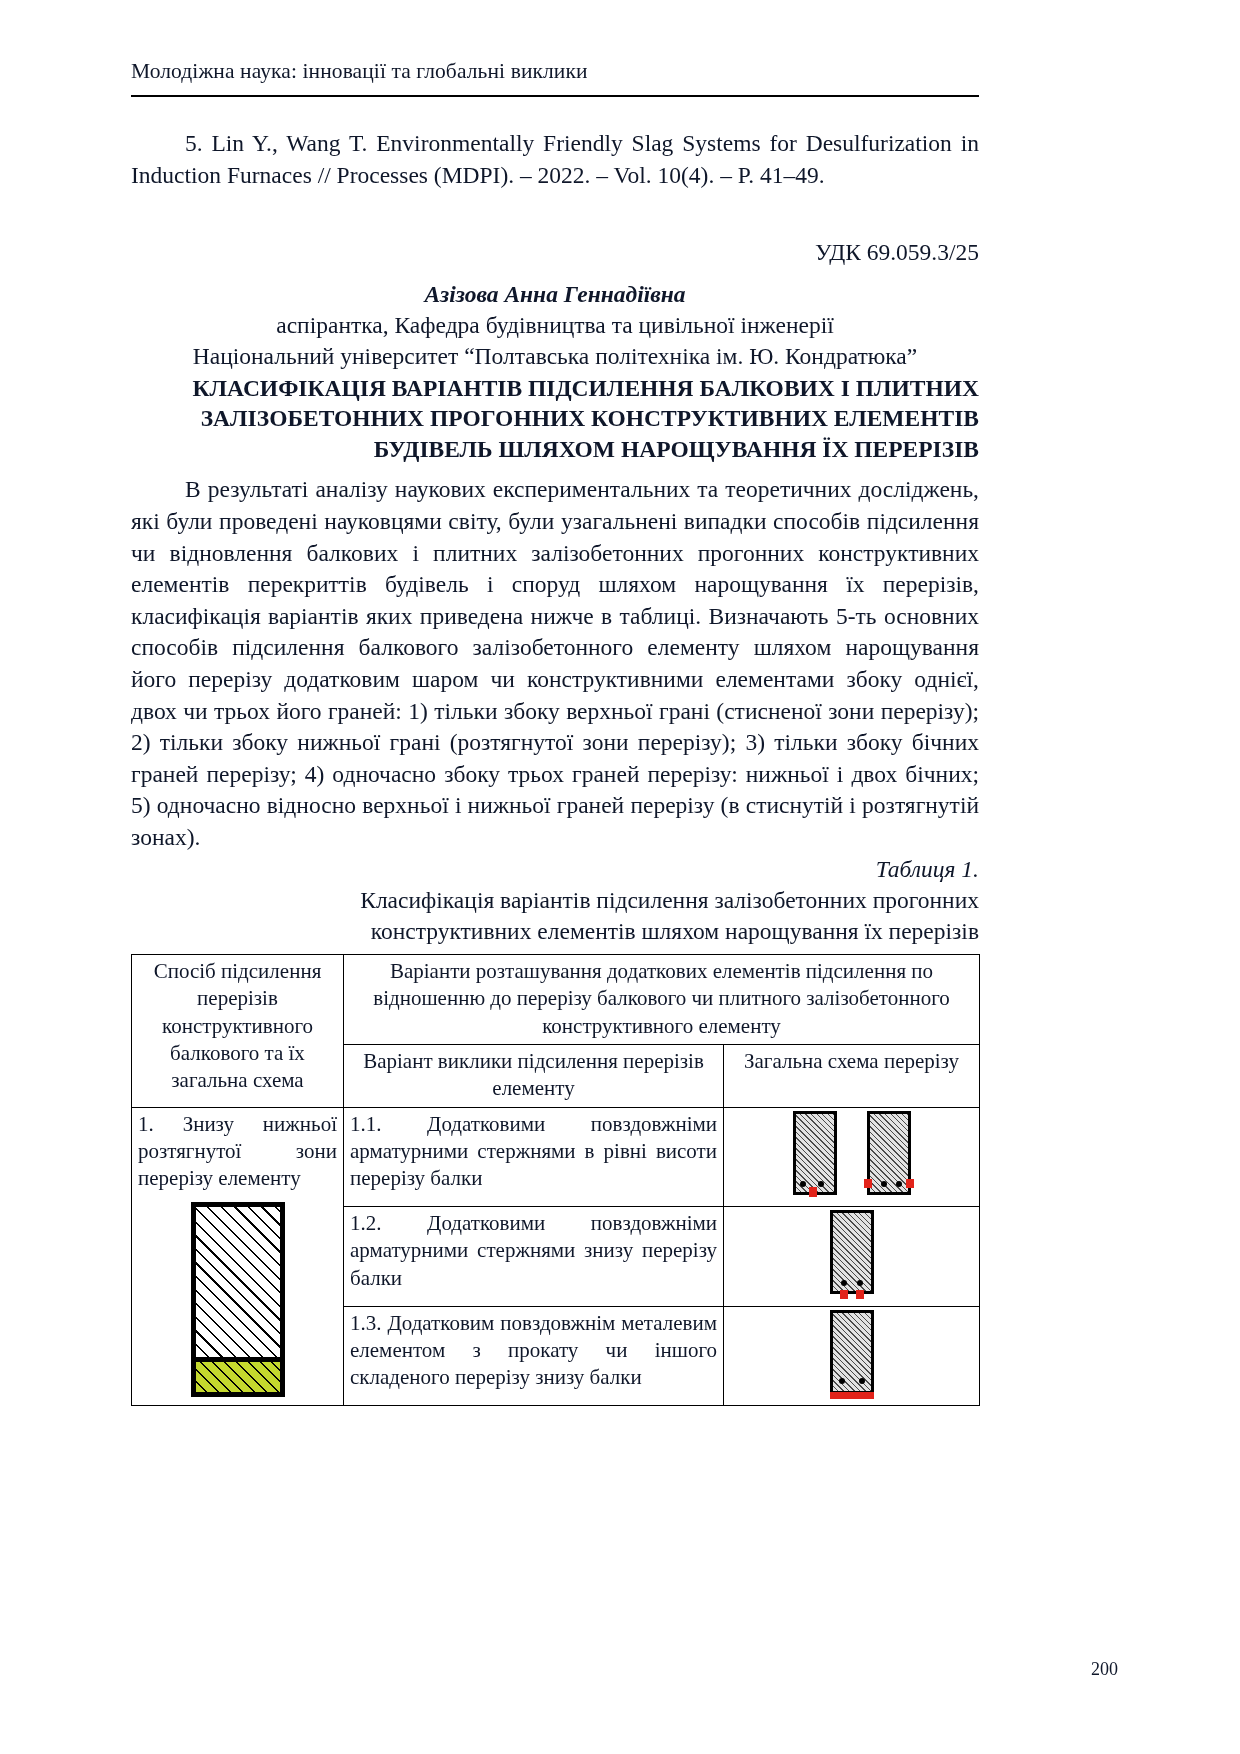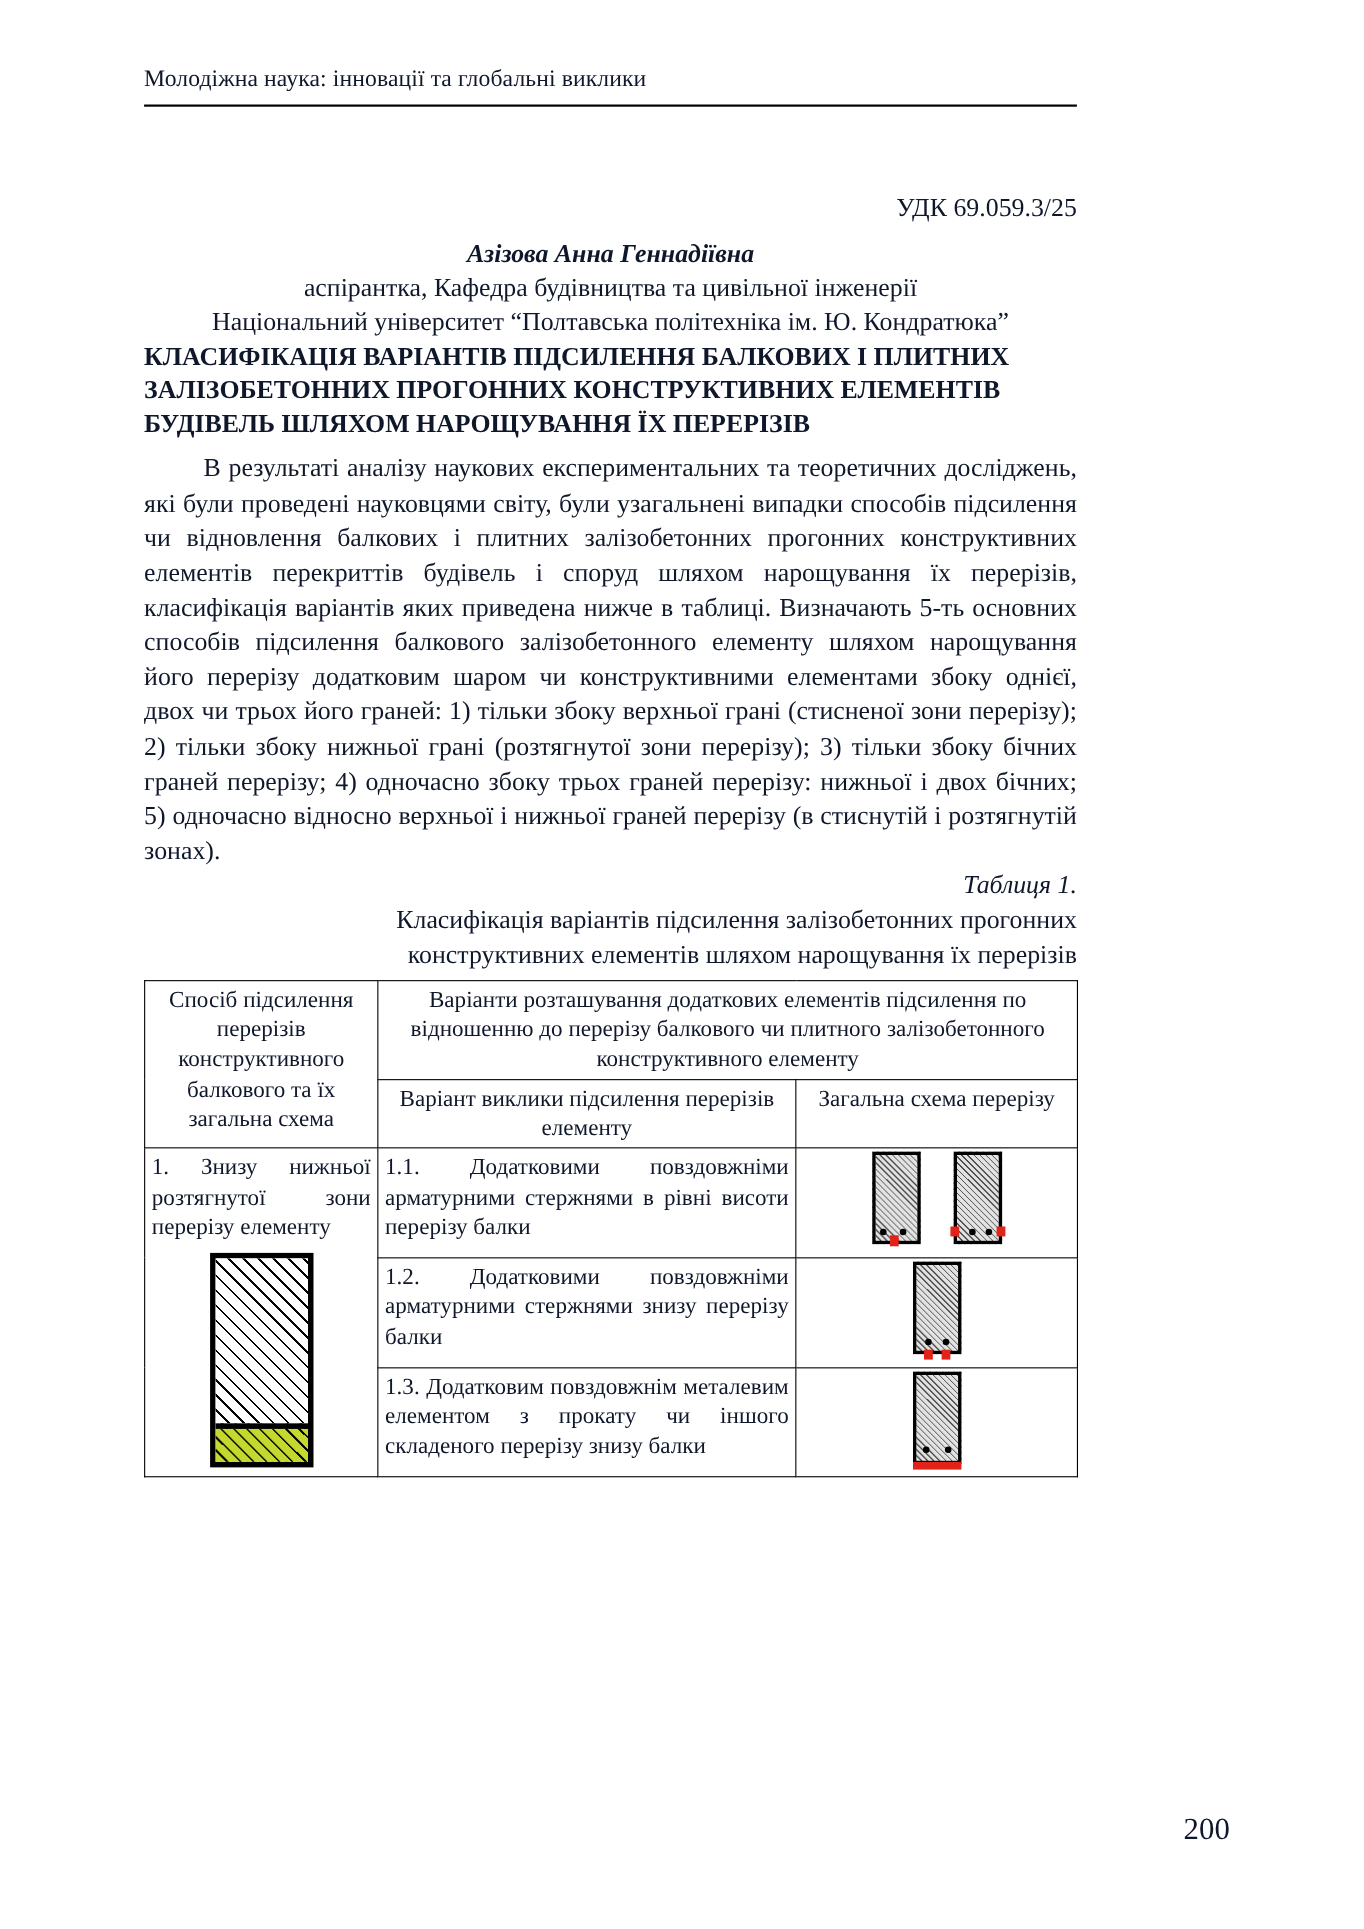--- a/index.html
+++ b/index.html
@@ -76,21 +76,21 @@
     line-height: 1.32;
   }
   .affil {
     margin: 0;
     text-align: center;
     font-size: 23.5px;
     line-height: 1.34;
   }
   .paper-title {
     margin: 0;
-    text-align: left;
+    text-align: right;
     font-size: 23.5px;
     font-weight: bold;
     line-height: 1.3;
     text-transform: uppercase;
   }
 
   .table-num {
     margin: 0;
     text-align: right;
     font-style: italic;
@@ -206,35 +206,36 @@
   .big-sect .base {
     height: 30px;
     border-top: 5px solid #000000;
   }
 
   
   .pageno {
     position: absolute;
     right: 122px;
     bottom: 74px;
-    font-size: 28px;
+    font-size: 18px;
   }
 </style>
 </head>
 <body>
 
 <div class="page">
 
   <div class="runhead-wrap">
     <div class="runhead">Молодіжна наука: інновації та глобальні виклики</div>
   </div>
   <div class="runhead-rule"></div>
 
   <div class="content">
 
+    <p class="just">5. Lin Y., Wang T. Environmentally Friendly Slag Systems for Desulfurization in Induction Furnaces // Processes (MDPI). – 2022. – Vol. 10(4). – P. 41–49.</p>
 
     <div class="spacer-lg"></div>
 
     <p class="udk">УДК 69.059.3/25</p>
 
     <div class="spacer-sm"></div>
 
     <p class="author">Азізова Анна Геннадіївна</p>
     <p class="affil">аспірантка, Кафедра будівництва та цивільної інженерії</p>
     <p class="affil">Національний університет “Полтавська політехніка ім. Ю. Кондратюка”</p>

